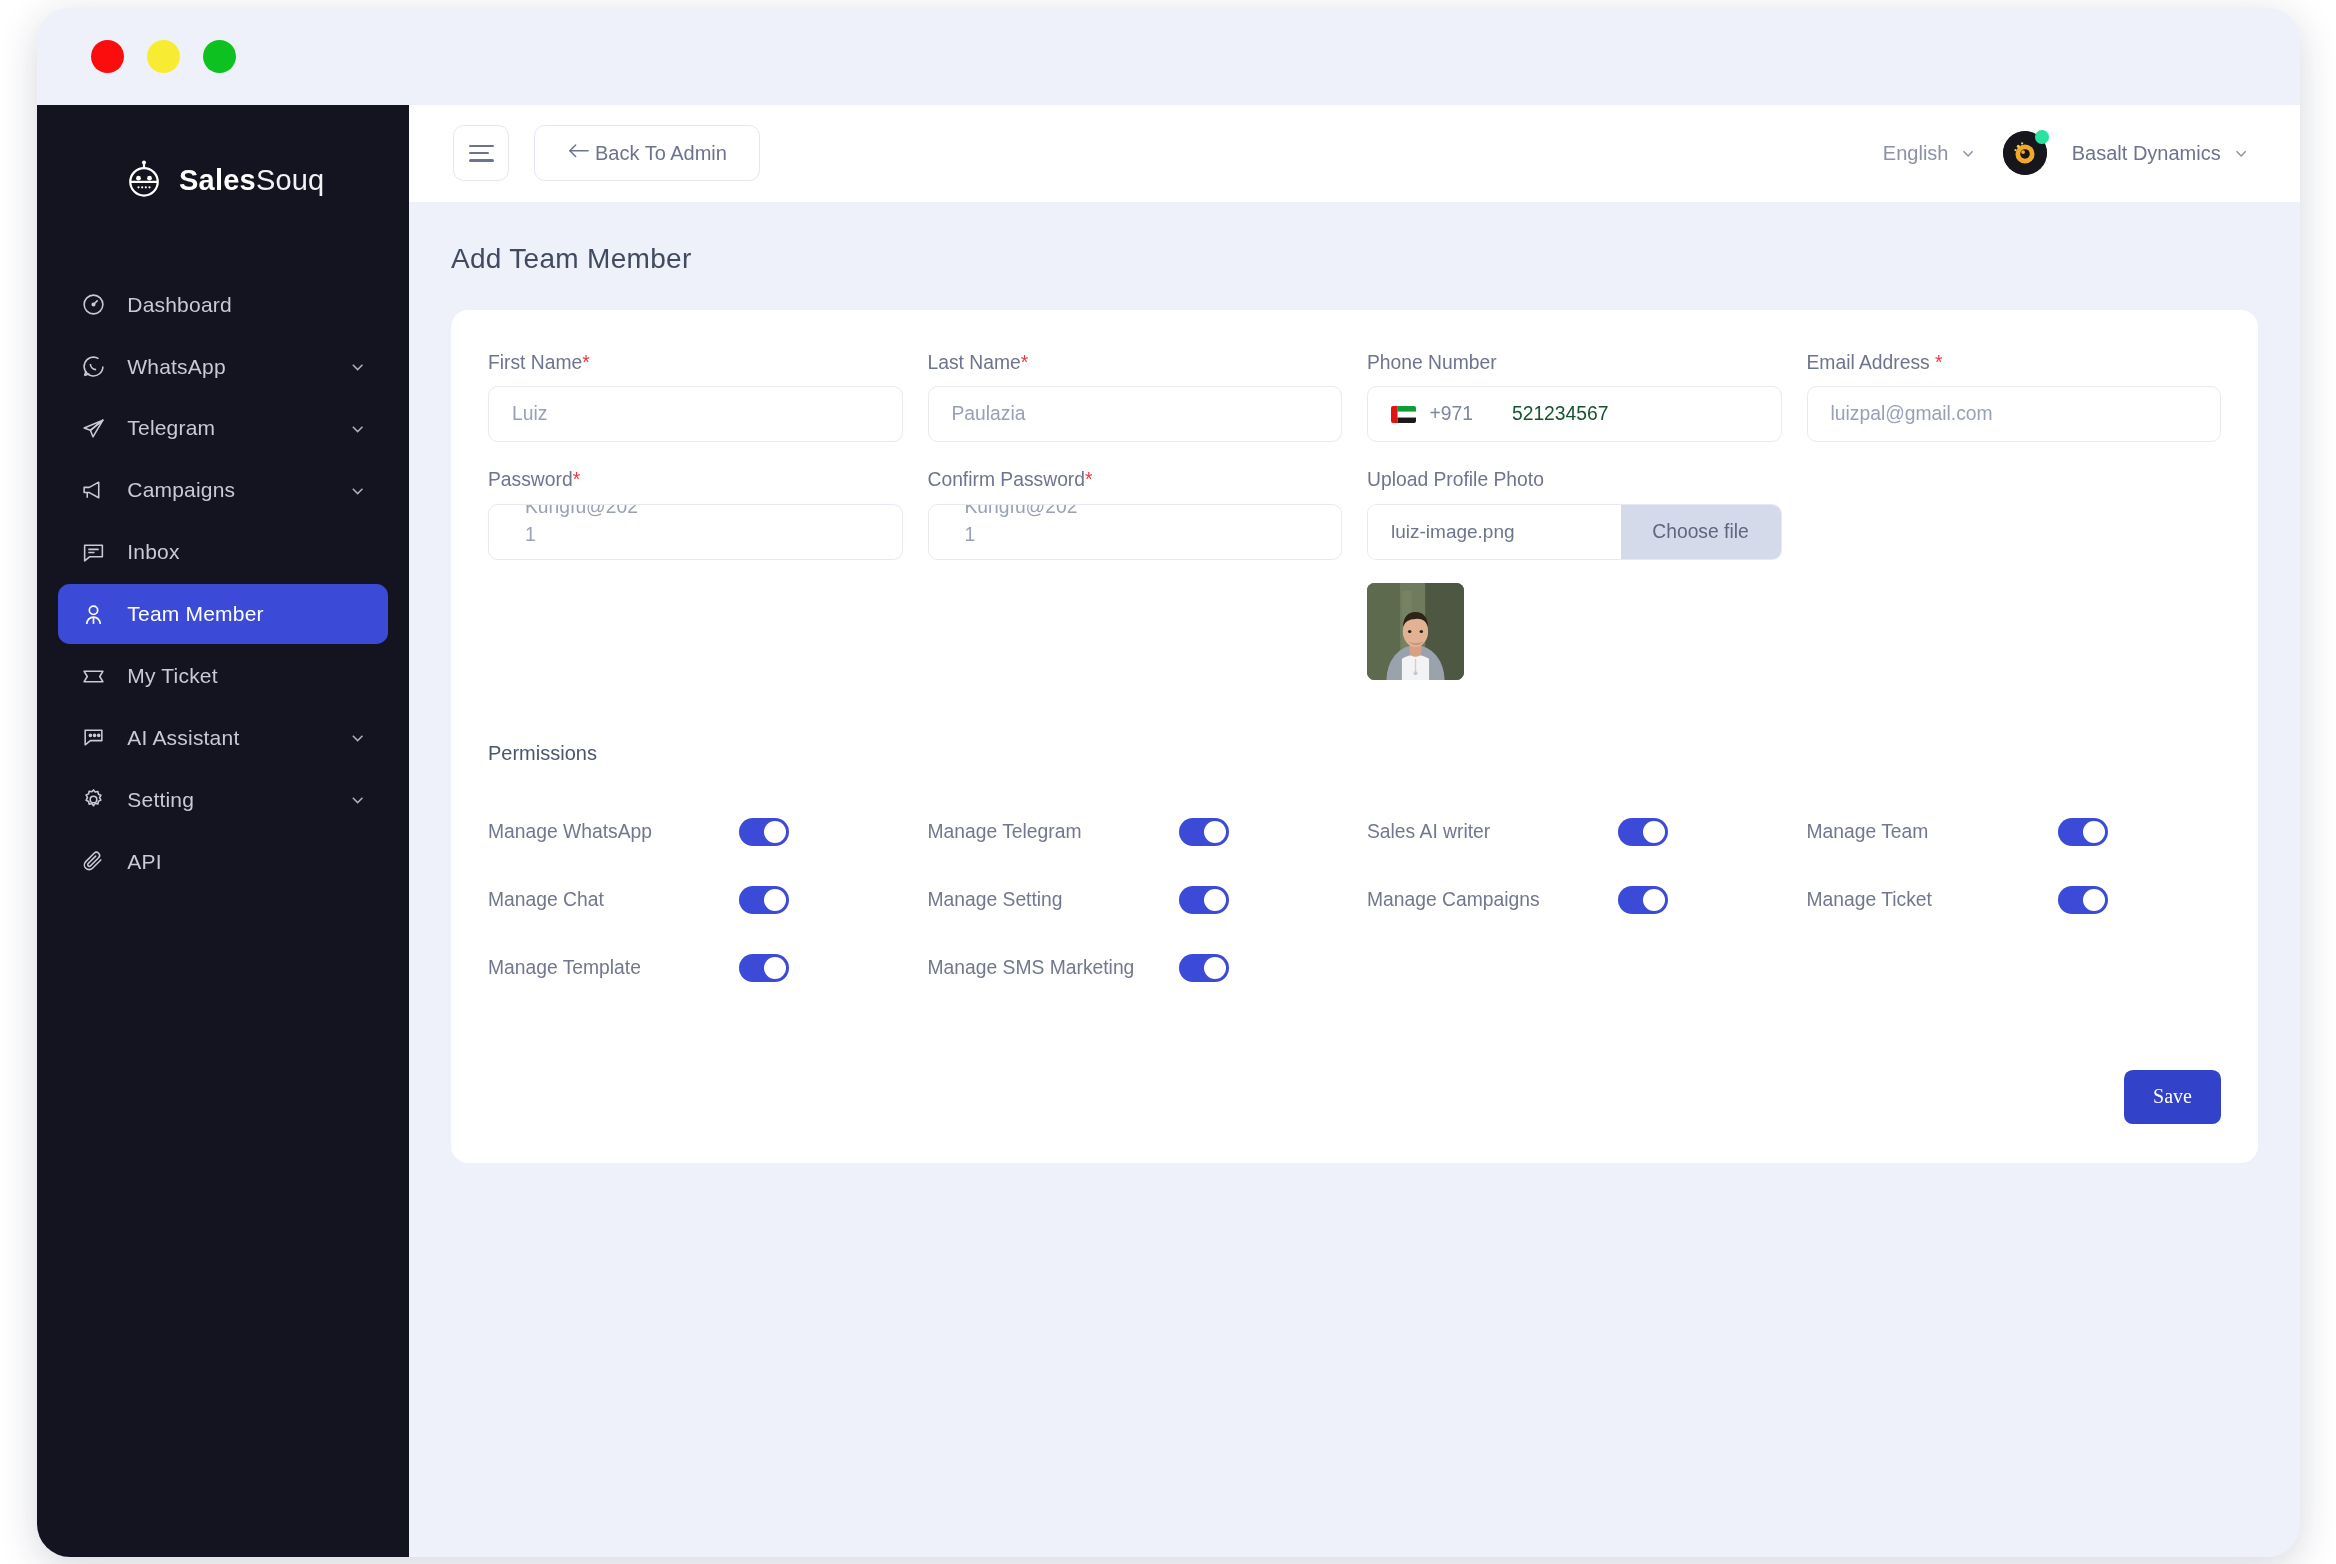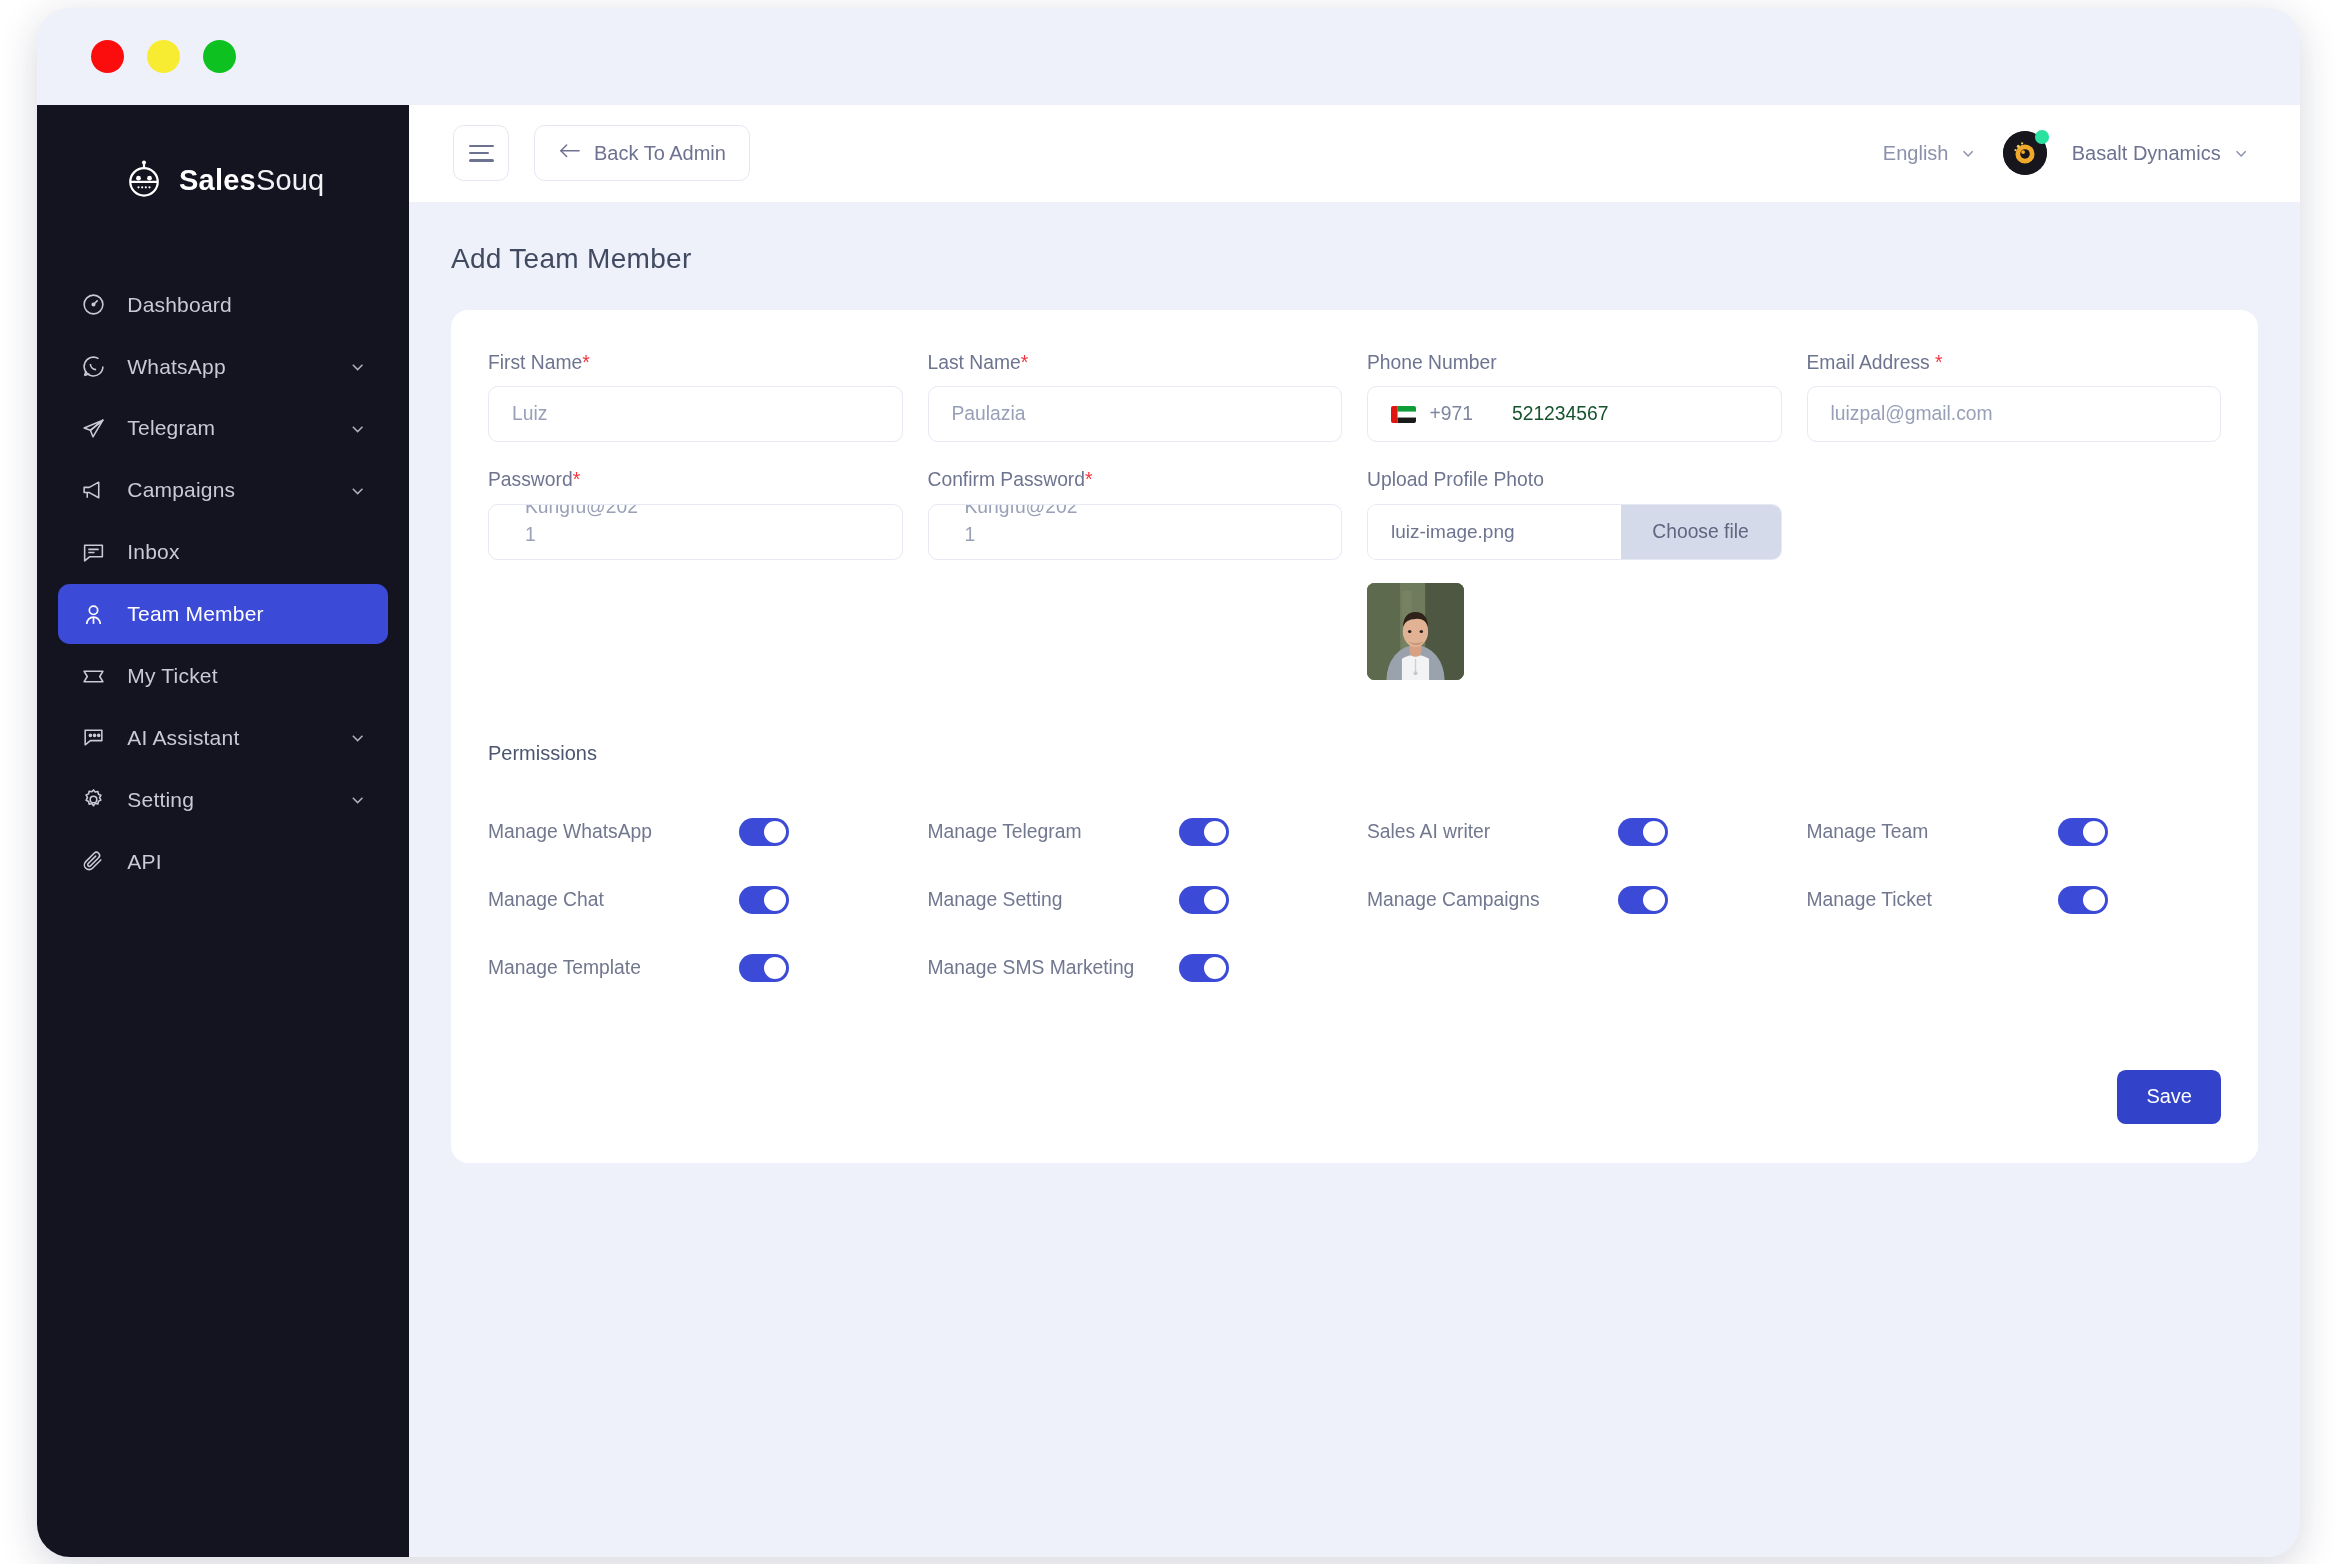--- a/index.html
+++ b/index.html
@@ -101,22 +101,22 @@
   .burger { width: 25px; }
   .burger i { display: block; height: 2.5px; background: #6e7291; border-radius: 1.9px; margin: 4.8px 0; }
   .burger i:nth-child(2) { width: 80%; }
   .back-btn {
     margin-left: 25px;
     height: 56px;
     border: 1px solid #e4e7f2;
     border-radius: 10.6px;
     background: #fff;
     display: flex; align-items: center;
-    gap: 13px;
-    padding: 0 23px;
+    gap: 5px;
+    padding: 0 32px;
     font-size: 20px;
     color: #6e7291;
     cursor: pointer;
   }
   .topbar-right { margin-left: auto; display: flex; align-items: center; gap: 25px; }
   .lang { display: flex; align-items: center; gap: 11px; font-size: 20px; color: #8b90ab; cursor: pointer; }
   .avatar-wrap { position: relative; width: 44px; height: 44px; }
   .avatar {
     width: 44px; height: 44px; border-radius: 50%;
     background: #17161c;
@@ -266,21 +266,21 @@
   .save-row { display: flex; justify-content: flex-end; margin-top: 68px; }
   .save-btn {
     background: #3243c9;
     color: #fff;
     border: none;
     border-radius: 8.7px;
     font-size: 20px;
     padding: 12px 29px;
     height: 54px;
     cursor: pointer;
-    font-family: Liberation Sans, sans-serif;
+    font-family: Liberation Serif, serif;
   }
 </style>
 </head>
 <body>
 
 <div class="window">
 
   <div class="titlebar">
     <span class="dot red"></span>
     <span class="dot yellow"></span>

